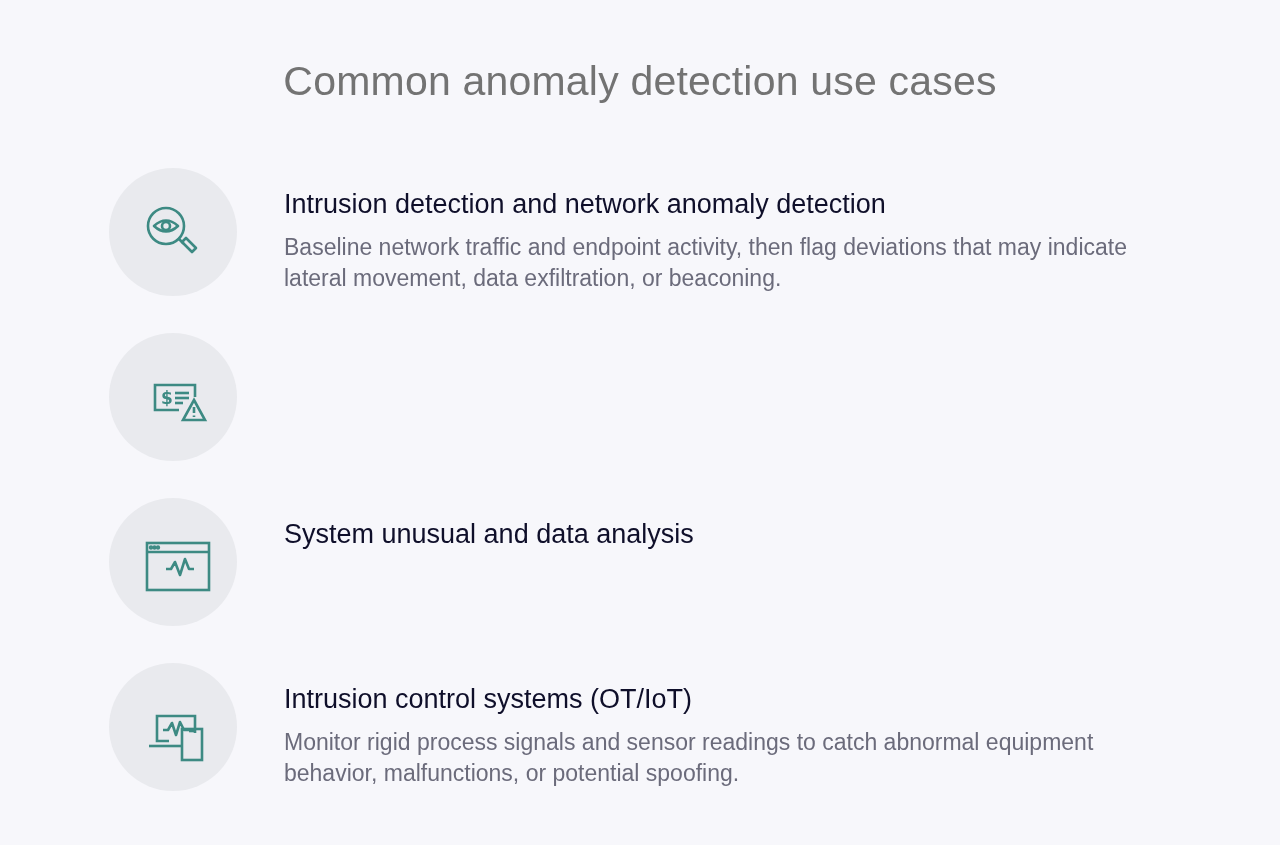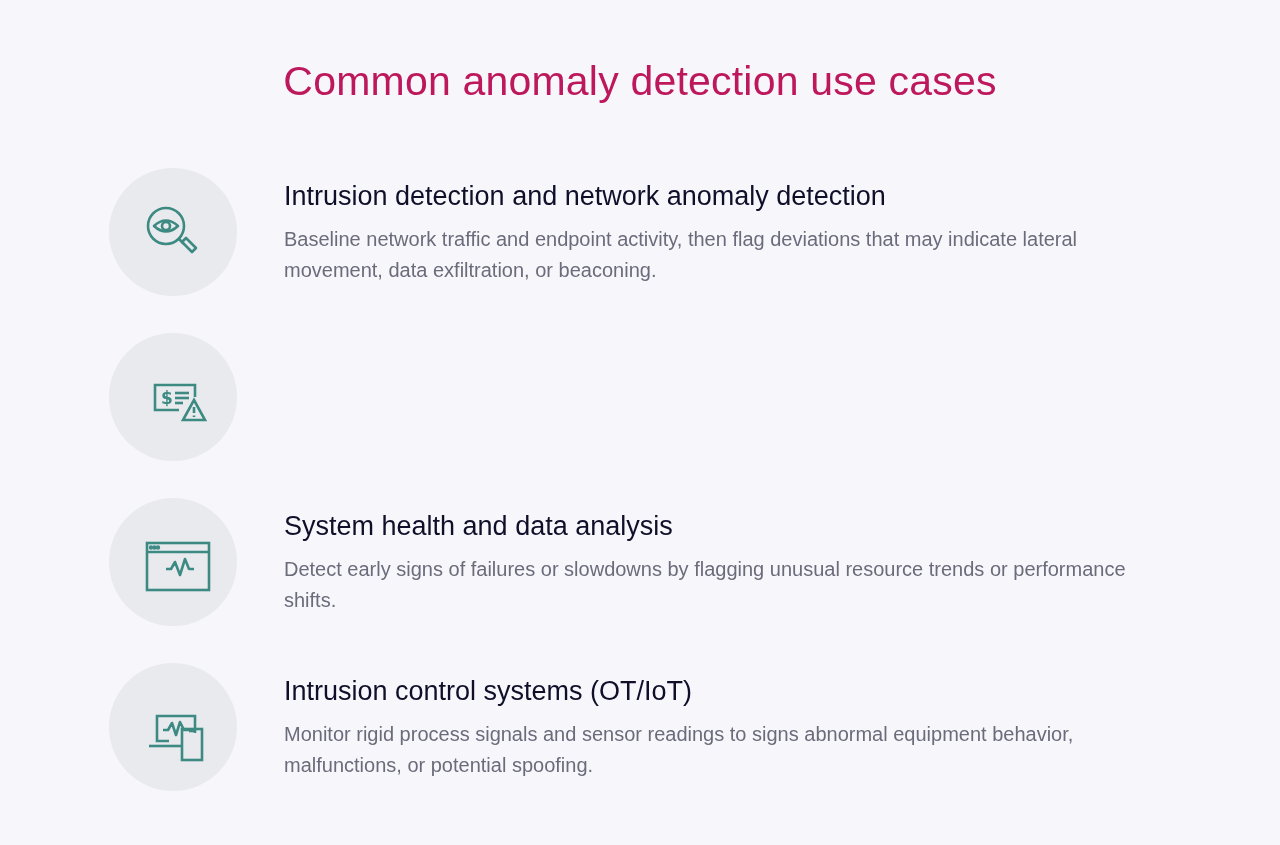--- a/index.html
+++ b/index.html
@@ -15,21 +15,21 @@
       overflow: hidden;
     }
     .page-title {
       position: absolute;
       top: 58px;
       left: 0;
       width: 1280px;
       text-align: center;
       font-size: 41px;
       font-weight: 500;
-      color: #be185d;
+      color: #737373;
       letter-spacing: 0.2px;
       margin: 0;
     }
     .case-list {
       position: absolute;
       top: 168px;
       left: 109px;
       width: 1100px;
     }
     .case-item {
@@ -57,25 +57,25 @@
     .case-text {
       position: absolute;
       left: 175px;
       top: 10px;
       width: 900px;
     }
     .case-title {
       font-size: 27px;
       font-weight: 500;
       color: #0f0f2a;
-      margin: 0 0 10px 0;
+      margin: 8px 0 10px 0;
       line-height: 36px;
     }
     .case-desc {
-      font-size: 20px;
+      font-size: 23px;
       color: #6b6b7b;
       line-height: 31px;
       margin: 0;
       width: 890px;
     }
   </style>
 </head>
 <body>
 
 <h1 class="page-title">Common anomaly detection use cases</h1>
@@ -120,34 +120,33 @@
       <svg viewBox="0 0 80 80" fill="none" stroke="#3d8a83" stroke-width="2.6" stroke-linejoin="miter" stroke-linecap="butt">
         <rect x="20" y="21" width="62" height="47" transform="translate(-6 0) scale(1 1)"></rect>
         <line x1="14" y1="30" x2="76" y2="30"></line>
         <circle cx="18" cy="25.5" r="0.9" fill="#3d8a83"></circle>
         <circle cx="21.5" cy="25.5" r="0.9" fill="#3d8a83"></circle>
         <circle cx="25" cy="25.5" r="0.9" fill="#3d8a83"></circle>
         <path d="M33 47 L38 47 L42 40 L47 53 L52 37 L56 47 L61 47" stroke-linejoin="round"></path>
       </svg>
     </div>
     <div class="case-text">
-      <h2 class="case-title">System health and data analysis</h2>
-      <p class="case-desc">Detect early signs of failures or slowdowns by flagging unusual resource trends or performance shifts.</p>
+      <h2 class="case-title">System unusual and data analysis</h2>
     </div>
   </div>
 
   <div class="case-item" style="top:495px;">
     <div class="icon-circle">
       <svg viewBox="0 0 80 80" fill="none" stroke="#3d8a83" stroke-width="2.6" stroke-linejoin="miter" stroke-linecap="butt">
         <path d="M36 54 L24 54 L24 29 L62 29 L62 46"></path>
         <line x1="16" y1="59" x2="48" y2="59"></line>
         <path d="M30 43 L35 43 L39 36 L43 48 L47 35 L51 43 L56 43" stroke-linejoin="round"></path>
         <rect x="49" y="47" width="20" height="31" transform="translate(0 -5)"></rect>
         <line x1="56" y1="44" x2="62" y2="44"></line>
       </svg>
     </div>
     <div class="case-text">
       <h2 class="case-title">Intrusion control systems (OT/IoT)</h2>
-      <p class="case-desc">Monitor rigid process signals and sensor readings to signs abnormal equipment behavior, malfunctions, or potential spoofing.</p>
+      <p class="case-desc">Monitor rigid process signals and sensor readings to catch abnormal equipment behavior, malfunctions, or potential spoofing.</p>
     </div>
   </div>
 
 </div>
 
 </body></html>

